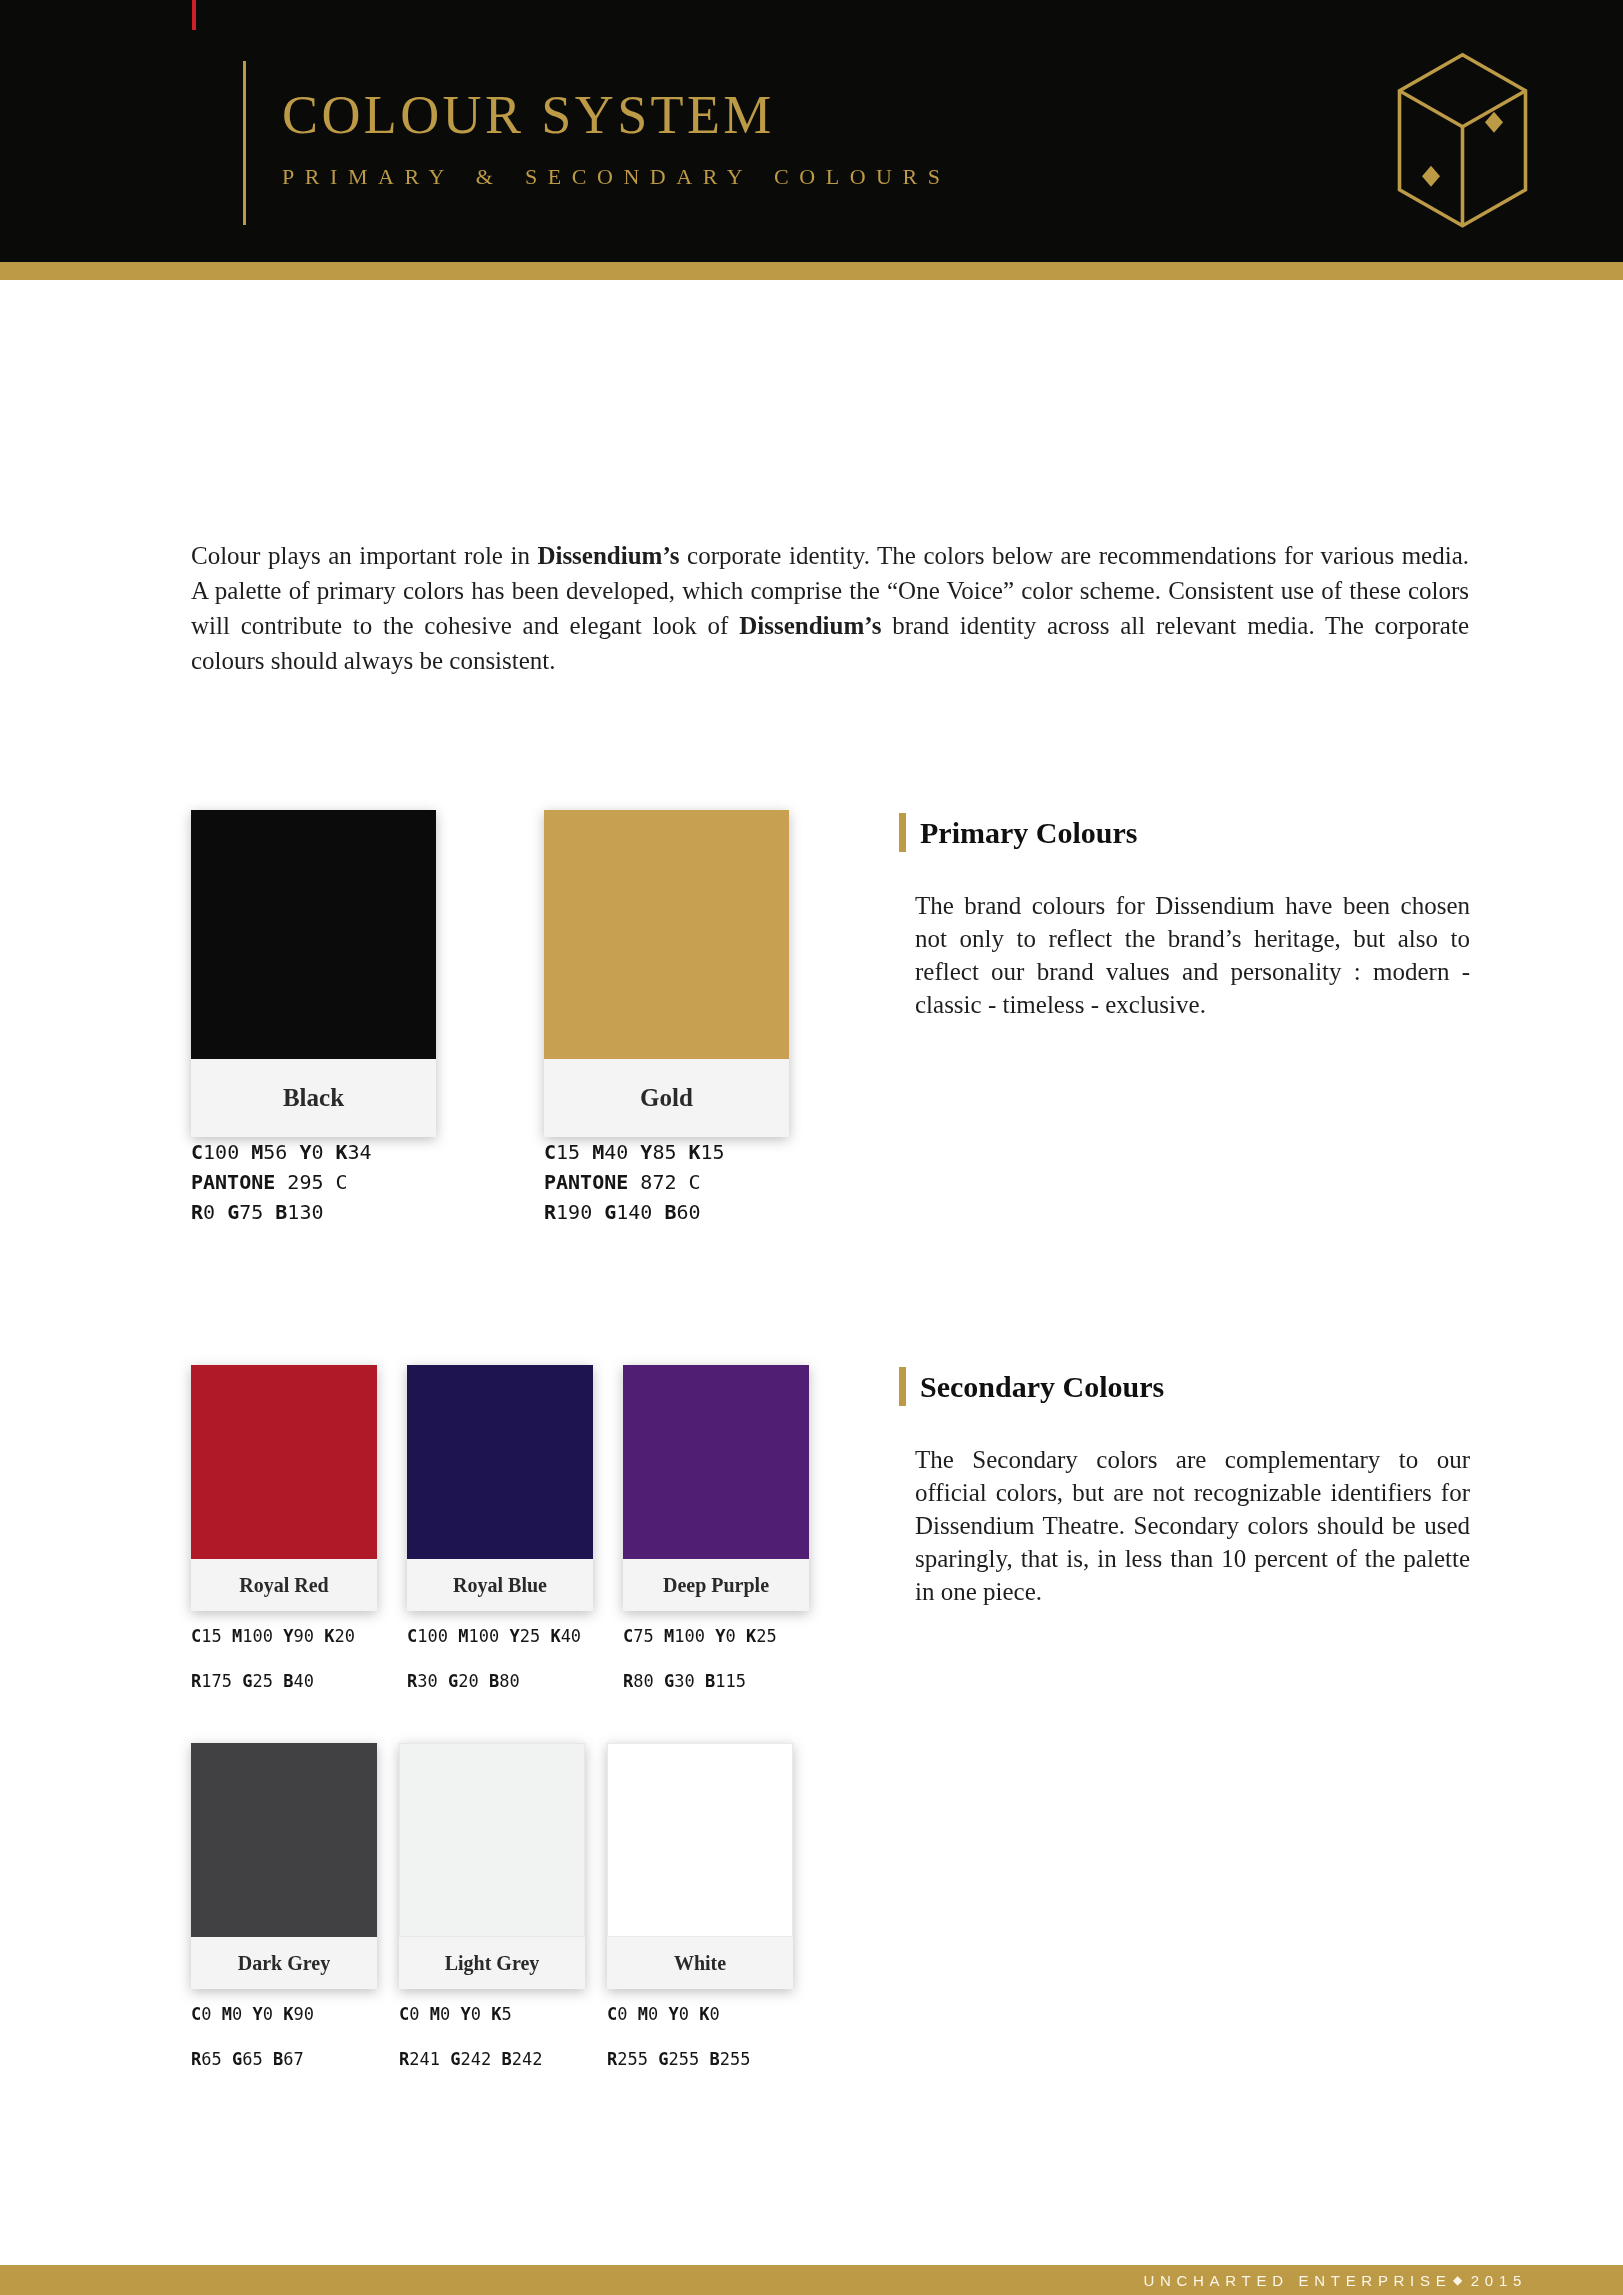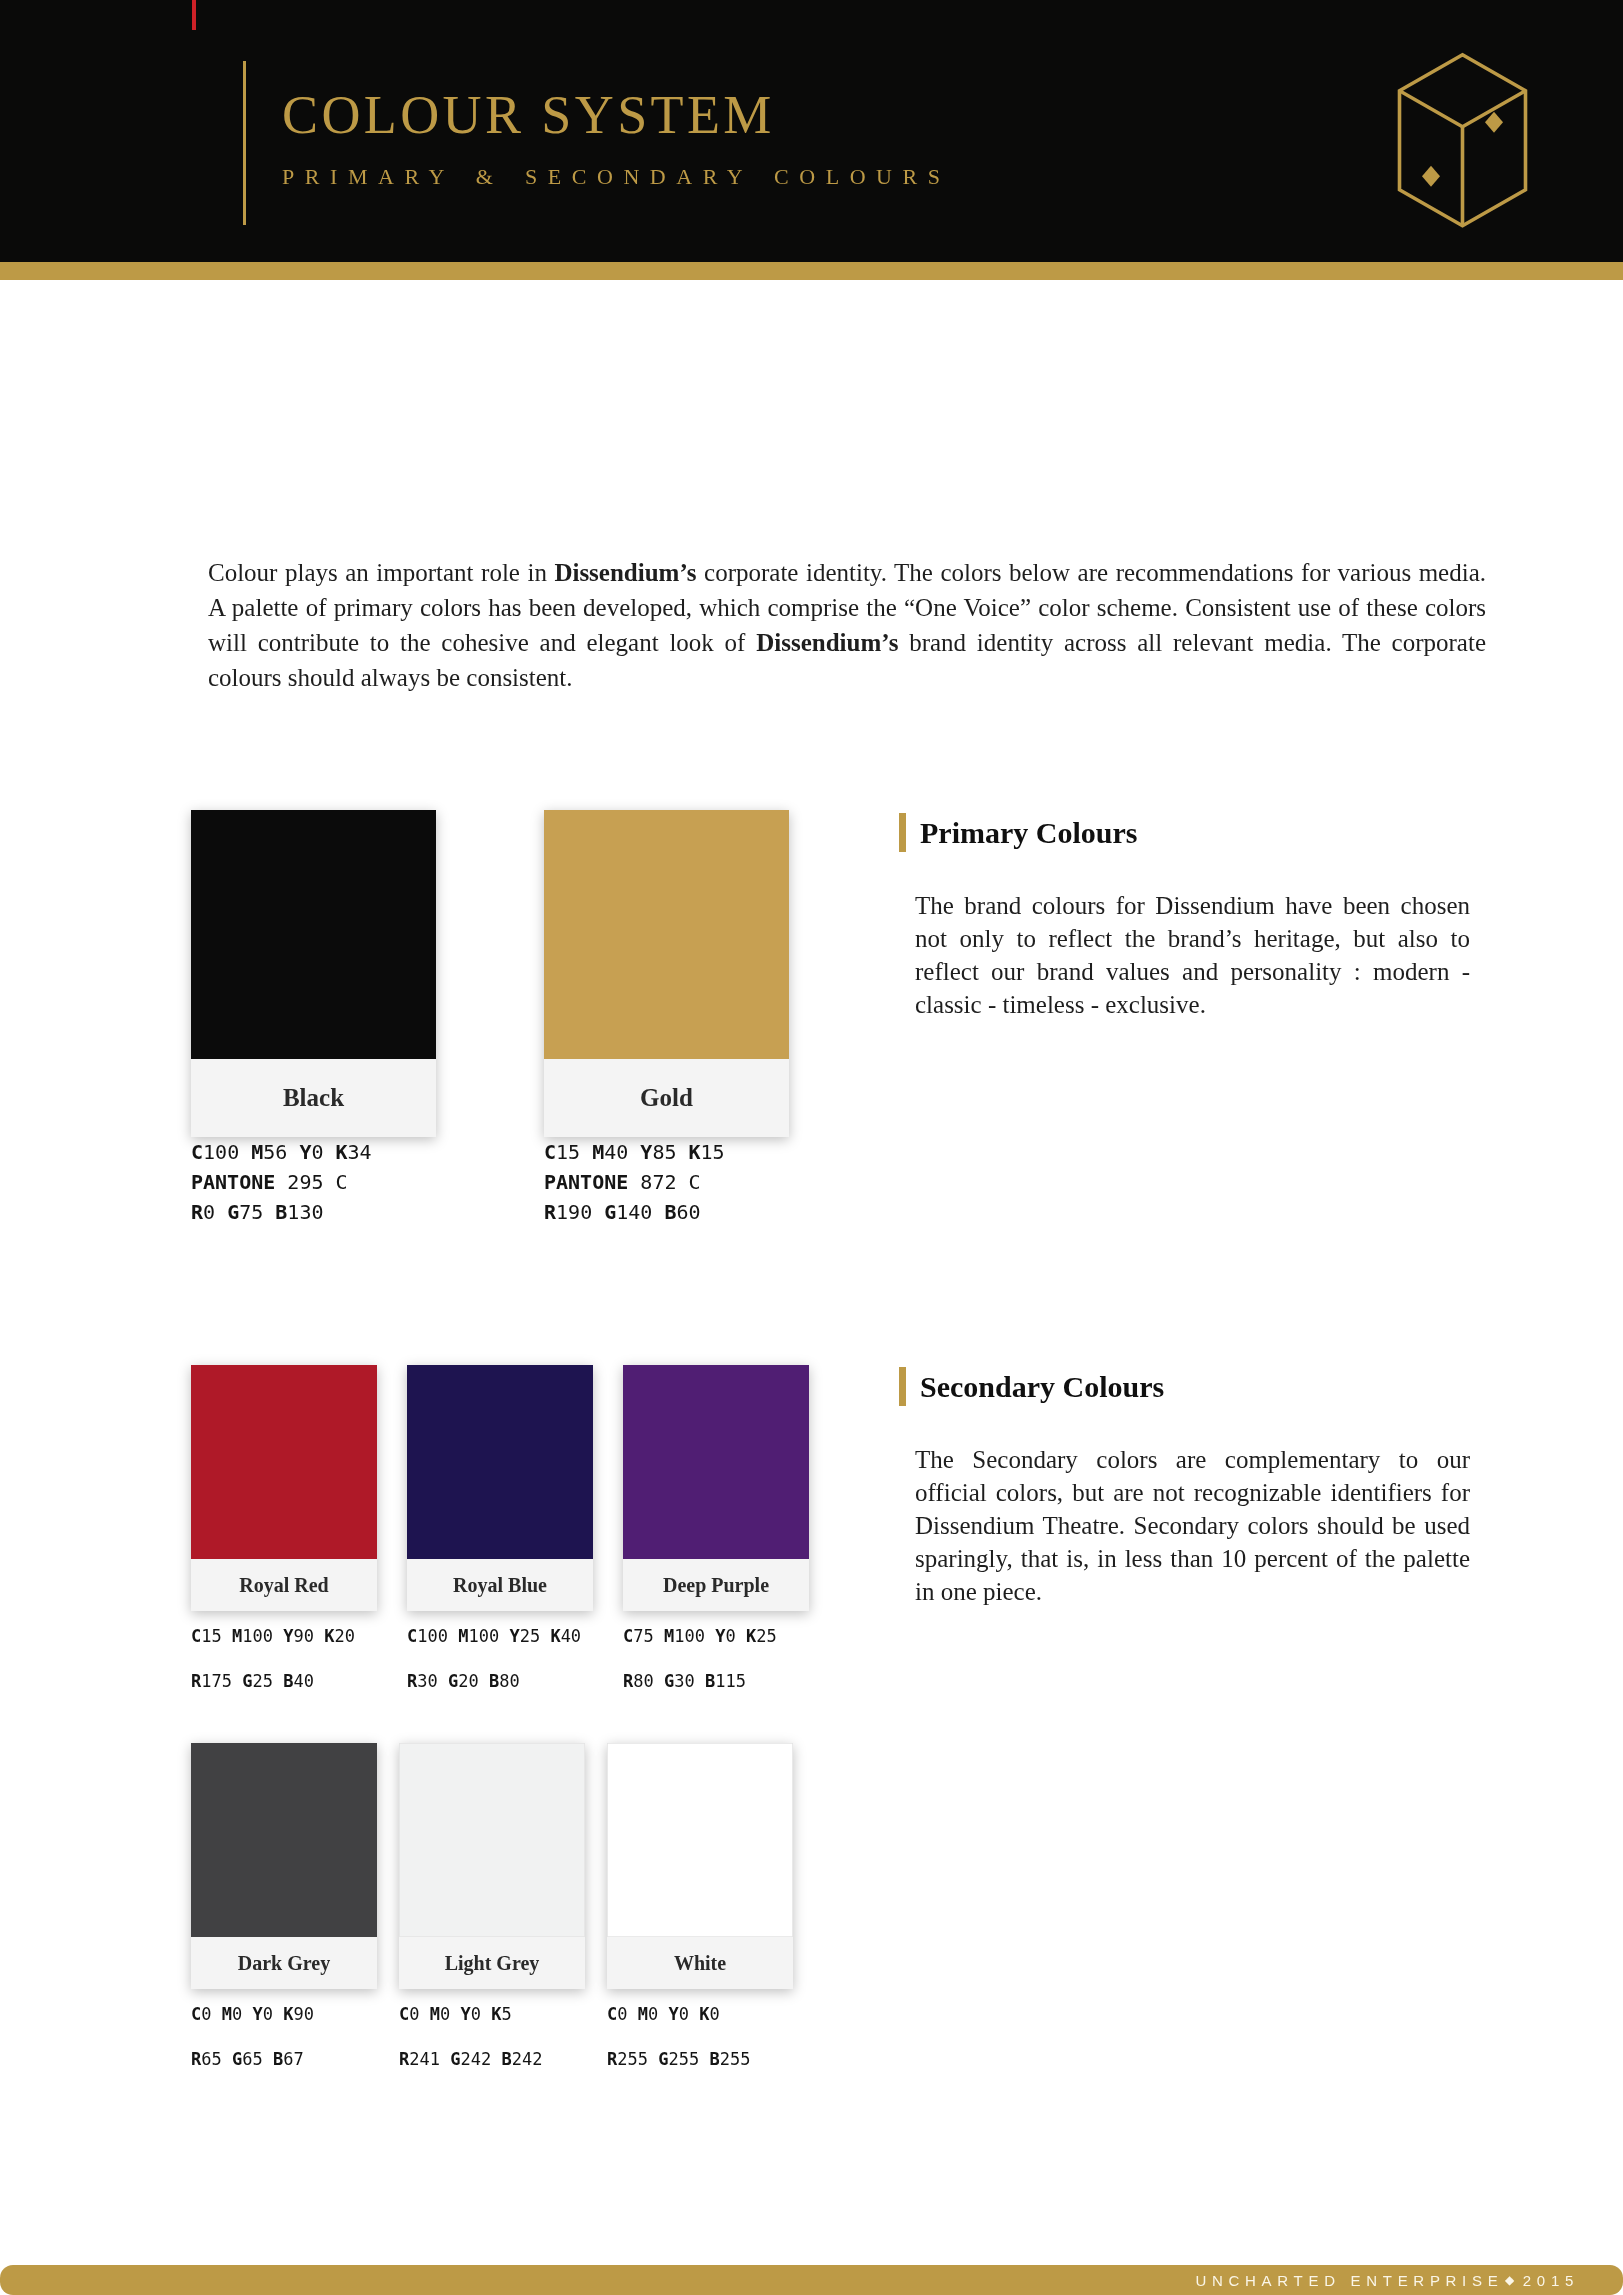--- a/index.html
+++ b/index.html
@@ -13,21 +13,21 @@
   .red-tick { position:absolute; left:192px; top:0; width:4.2px; height:30px; background:var(--red); z-index:5; }
   .title-rule { position:absolute; left:243px; top:61px; width:3.4px; height:164px; background:var(--gold); }
   .title-block { position:absolute; left:282px; top:88px; }
   .title-block h1 { margin:0; font-size:54px; line-height:1; font-weight:400; letter-spacing:3.4px; color:var(--gold); }
   .subtitle { margin-top:22px; font-size:22px; letter-spacing:0.48em; word-spacing:0.25em; color:var(--gold); }
   .logo { position:absolute; left:1395px; top:49px; width:135px; height:184px; }
   .gold-divider { position:absolute; left:0; top:262px; width:1623px; height:18px; background:var(--gold); }
 
   
   .intro {
-    position:absolute; left:191px; top:538px; width:1278px; margin:17px;
+    position:absolute; left:191px; top:538px; width:1278px; margin:0;
     font-size:25px; line-height:35px; color:#1e1e1e; text-align:justify;
   }
   .intro strong { font-weight:700; }
 
   
   .swatch-row { position:absolute; display:flex; }
   #primary-row { left:191px; top:810px; gap:108px; }
   #secondary-row-1 { left:191px; top:1365px; gap:30px; }
   #secondary-row-2 { left:191px; top:1743px; gap:22px; }
 
@@ -61,22 +61,22 @@
   }
   .side-col p {
     margin:37px 0 0 16px; font-size:25px; line-height:33px;
     color:#1e1e1e; text-align:justify;
   }
 
   
   .page-footer {
     position:absolute; left:0; bottom:0; width:1623px; height:30px; box-sizing:border-box;
     background:var(--gold); display:flex; align-items:center; justify-content:flex-end;
-    padding-right:44px; font-family:"Liberation Sans", sans-serif;
-    font-size:15px; letter-spacing:0.38em; color:#fbf6e8;border-radius:13px;
+    padding-right:96px; font-family:"Liberation Sans", sans-serif;
+    font-size:15px; letter-spacing:0.38em; color:#fbf6e8;
   }
   .page-footer .sep { margin:0 8.5px 0 1.7px; font-size:12px; letter-spacing:0; }
 </style>
 </head>
 <body>
 
 <div class="page" style="--gold: #BD9A46; --header-bg: #0A0A09; --red: #CE2127; --label-bg: #F4F4F4;">
 
   <div class="red-tick"></div>
 

